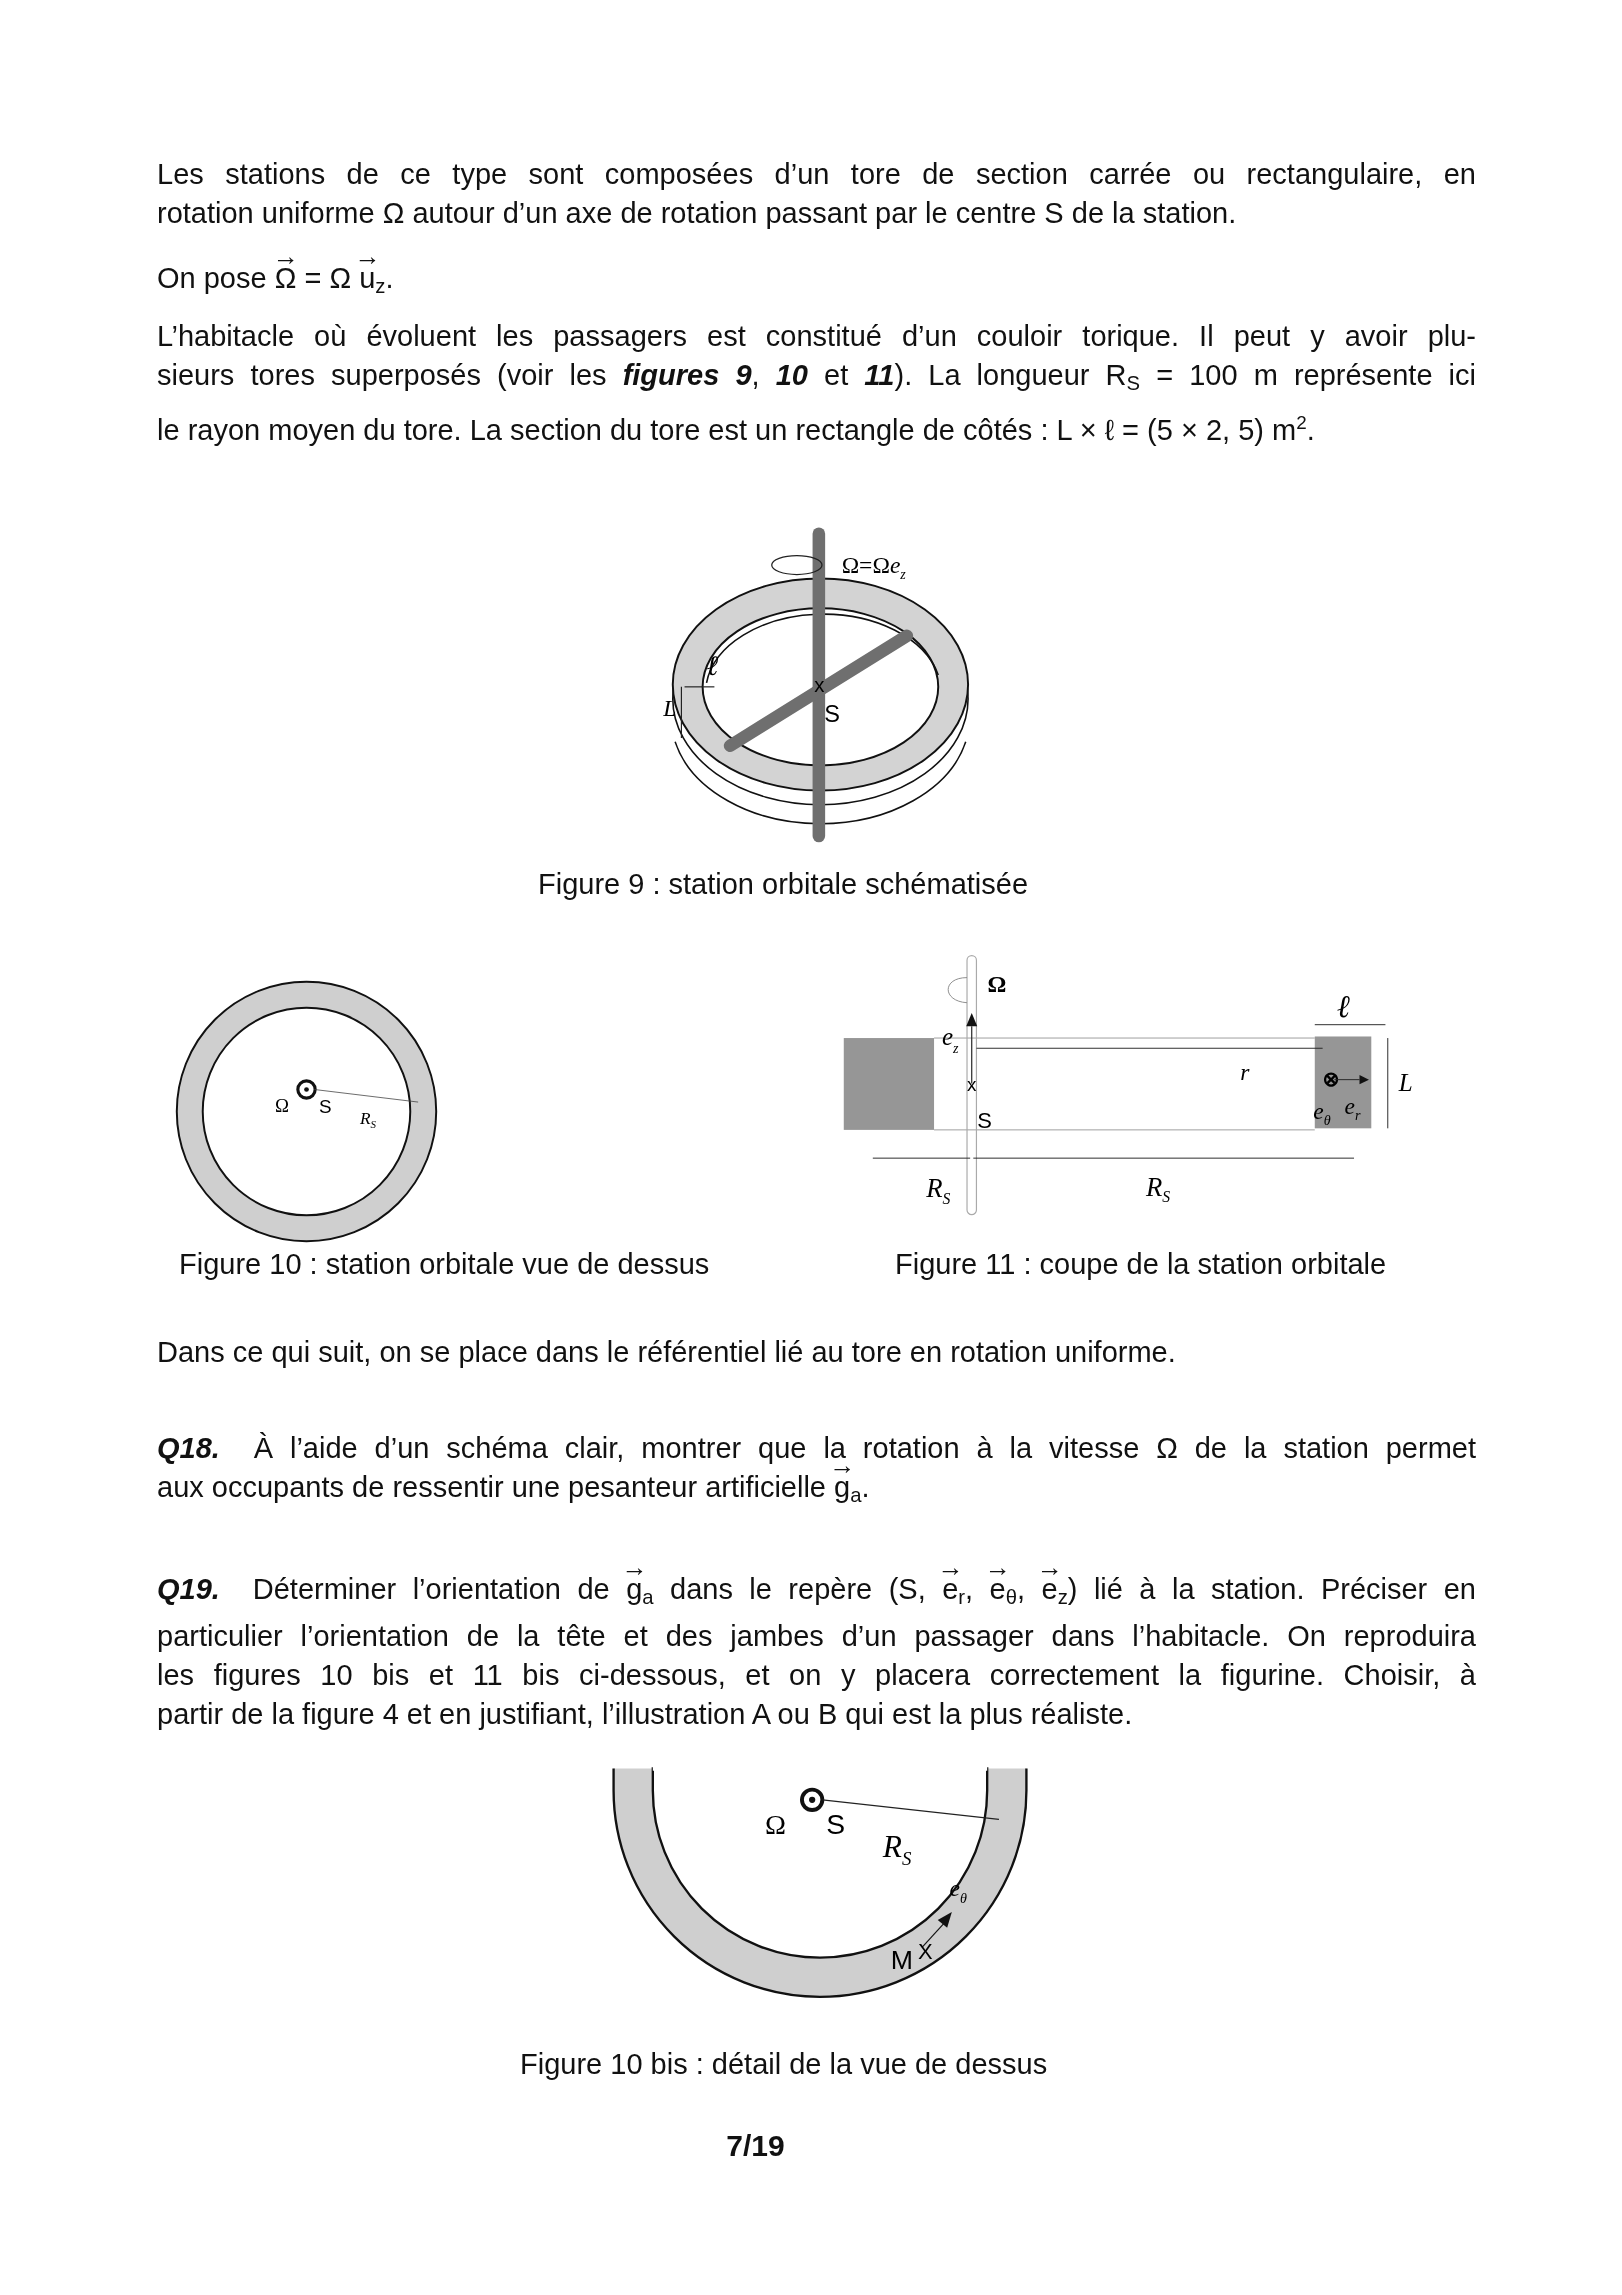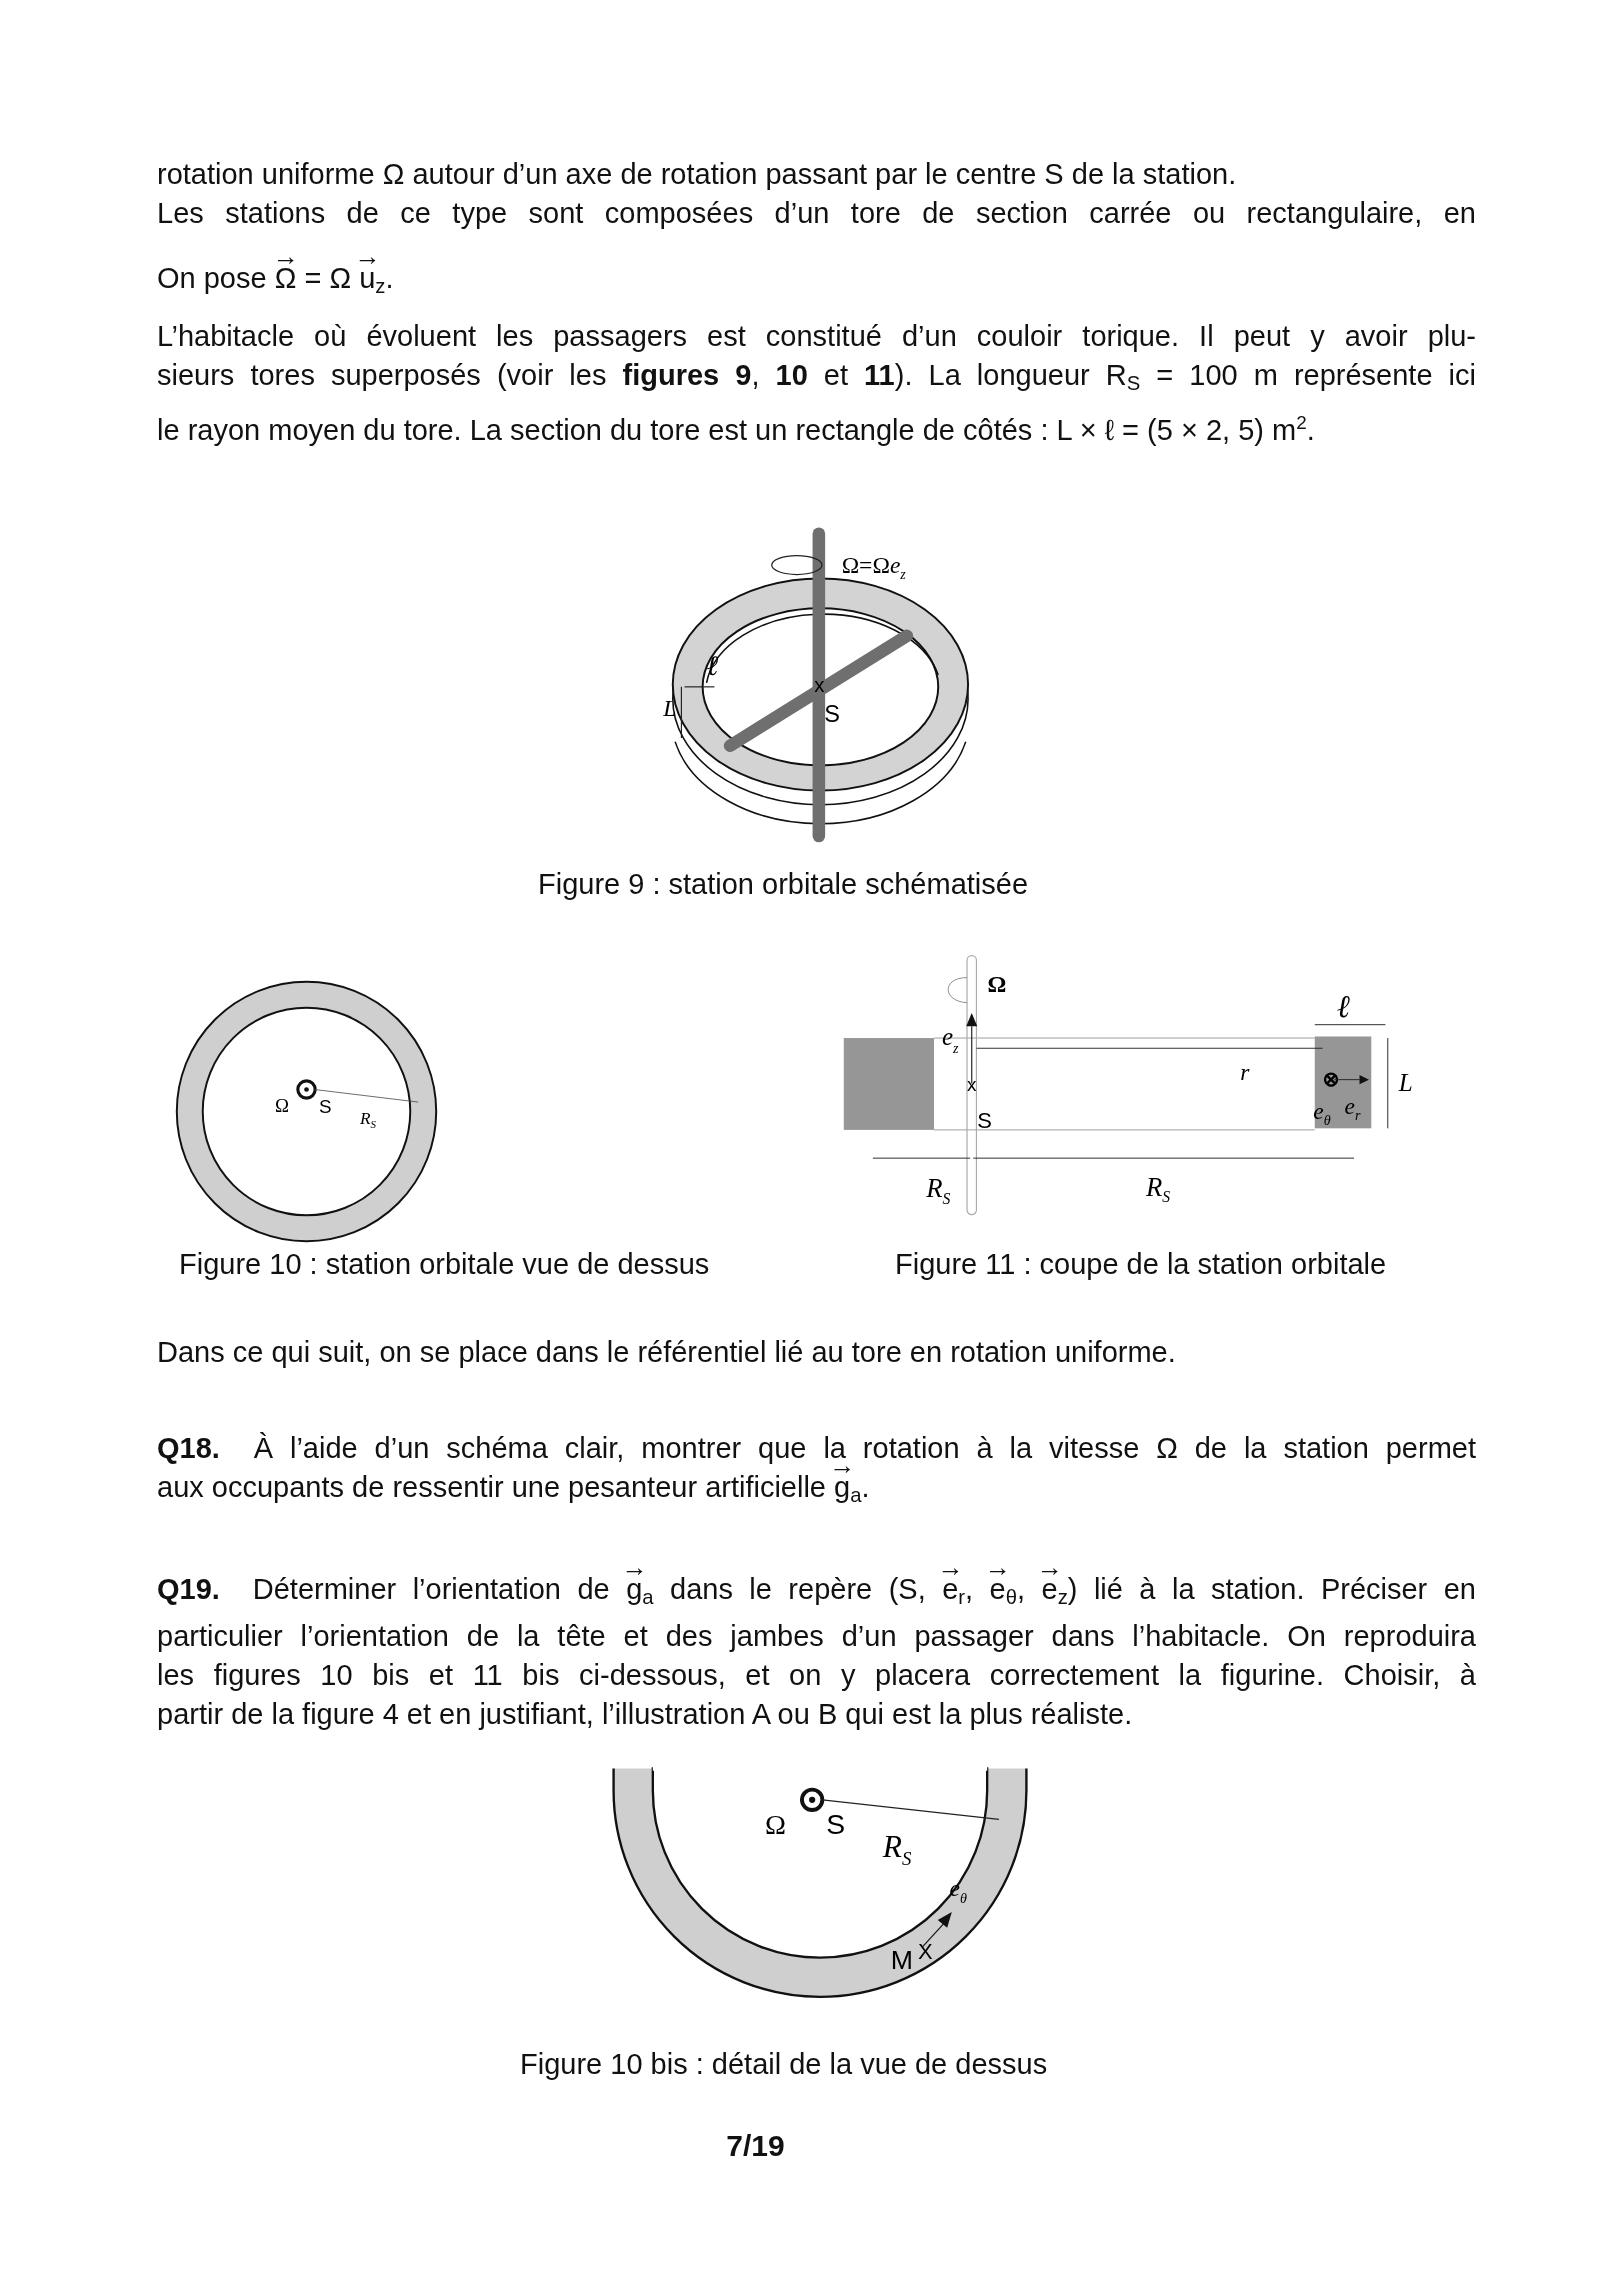--- a/index.html
+++ b/index.html
@@ -2,38 +2,38 @@
 <html style="font-size:12.6px"><head>
 <meta charset="utf-8">
 <style>
   html, body { margin: 0; padding: 0; background: #ffffff; }
   body { width: 1623px; height: 2295px; position: relative; overflow: hidden;
          font-family: "Liberation Sans", sans-serif; color: #111; }
   .p { position: absolute; left: 157px; width: 1319px; font-size: 29px; line-height: 39px;
        text-align: justify; margin: 0; }
   .line { display: block; white-space: nowrap; }
   .just { text-align-last: justify; }
-  .bold { font-weight: bold; }
+  .bold { font-weight: bold; font-style: italic; }
   .vec { position: relative; display: inline-block; }
   .vec::before { content: "\2192"; position: absolute; left: 50%; transform: translateX(-50%); top: -0.62em; font-size: 0.9em; line-height: 1; }
   .sub { font-size: 0.7em; vertical-align: -0.25em; }
   .sup { font-size: 0.65em; vertical-align: 0.6em; }
   .caption { position: absolute; font-size: 29px; line-height: 35px; white-space: nowrap; }
   .fig { position: absolute; }
   svg text { font-family: "Liberation Serif", serif; }
   .sans { font-family: "Liberation Sans", sans-serif; }
   .pagenum { position: absolute; left: 0; width: 1511px; text-align: center; top: 2129px;
              font-size: 30px; font-weight: bold; }
 </style>
 </head>
 <body>
 
 <div class="p" style="top:155px;">
+  <span class="line just">Les stations de ce type sont composées d’un tore de section carrée ou rectangulaire, en</span>
   <span class="line">rotation uniforme Ω autour d’un axe de rotation passant par le centre S de la station.</span>
-  <span class="line just">Les stations de ce type sont composées d’un tore de section carrée ou rectangulaire, en</span>
 </div>
 
 <div class="p" style="top:259px;">
   <span class="line">
     <span>On pose </span><span class="vec">Ω</span><span> = Ω </span><span class="vec"><span>u</span></span><span class="sub">z</span><span>.</span>
   </span>
 </div>
 
 <div class="p" style="top:317px;">
   <span class="line just">L’habitacle où évoluent les passagers est constitué d’un couloir torique. Il peut y avoir plu-</span>

